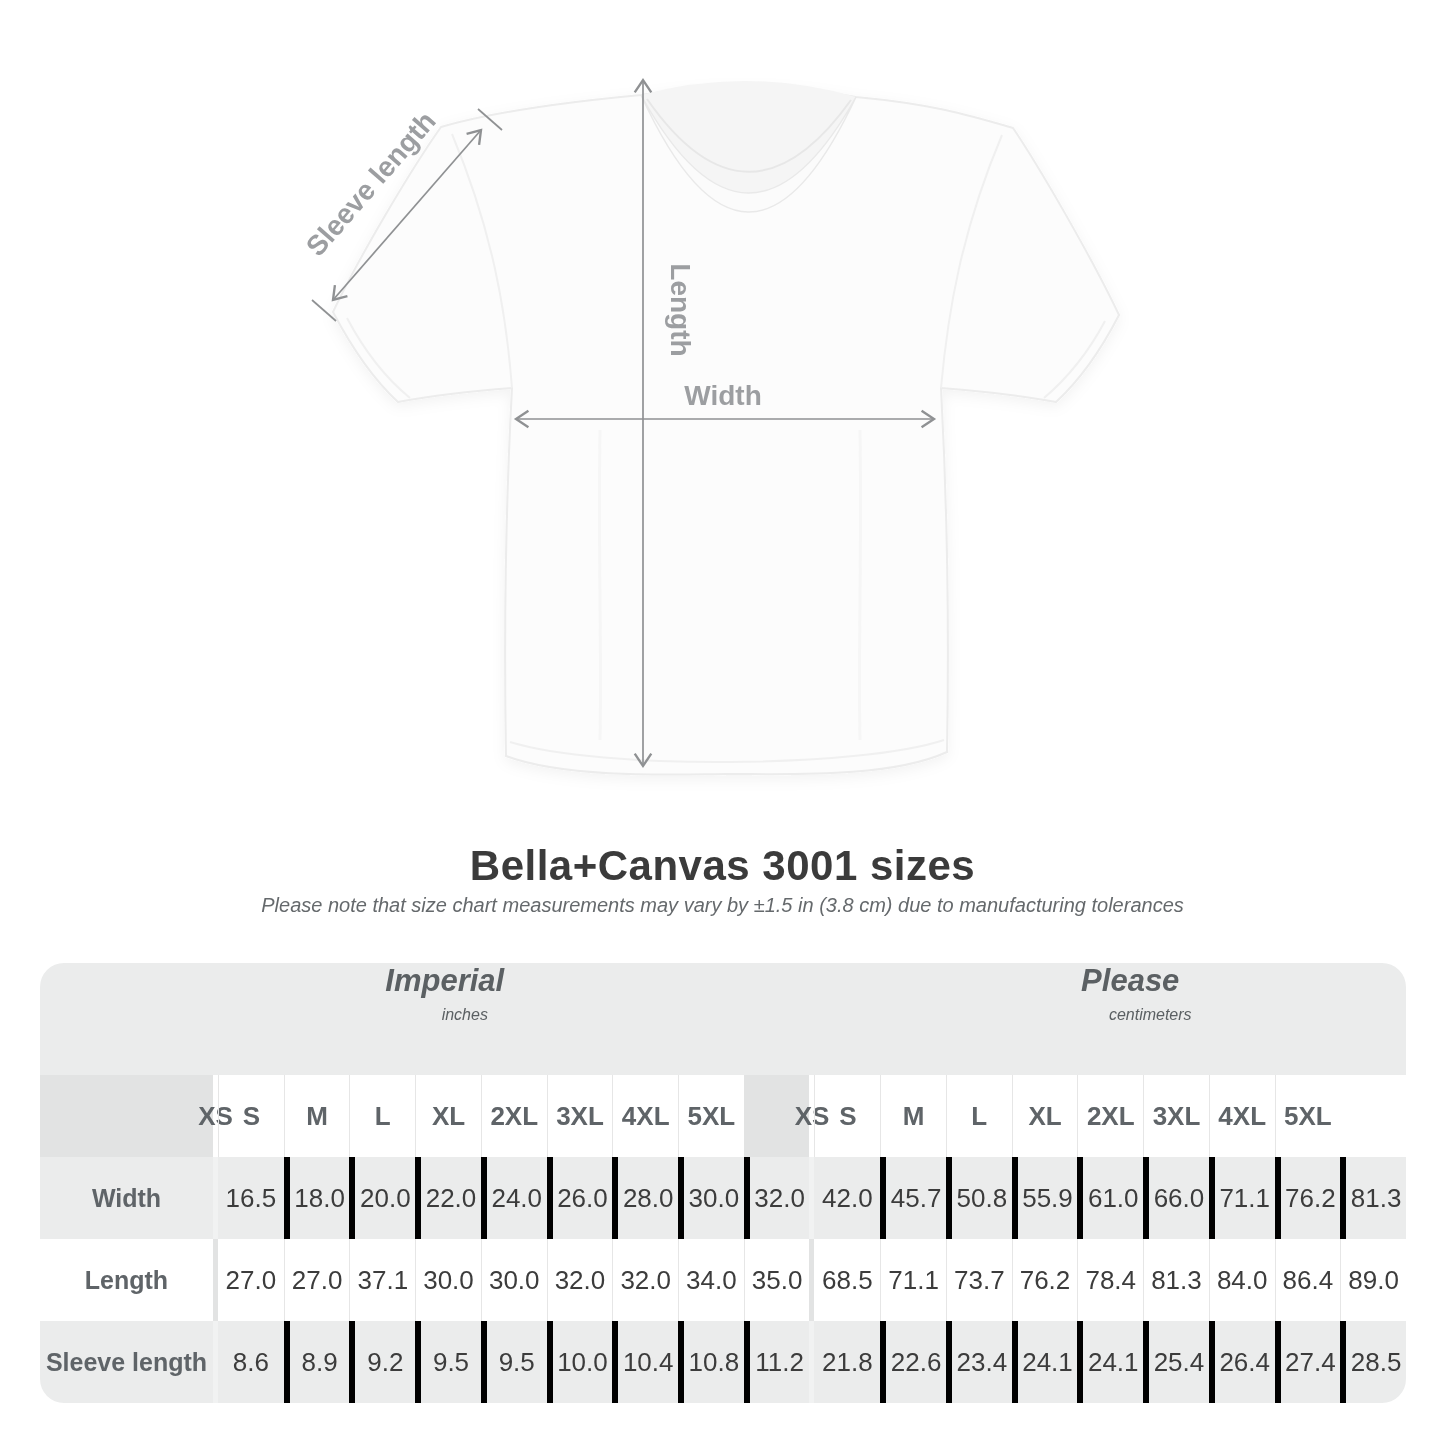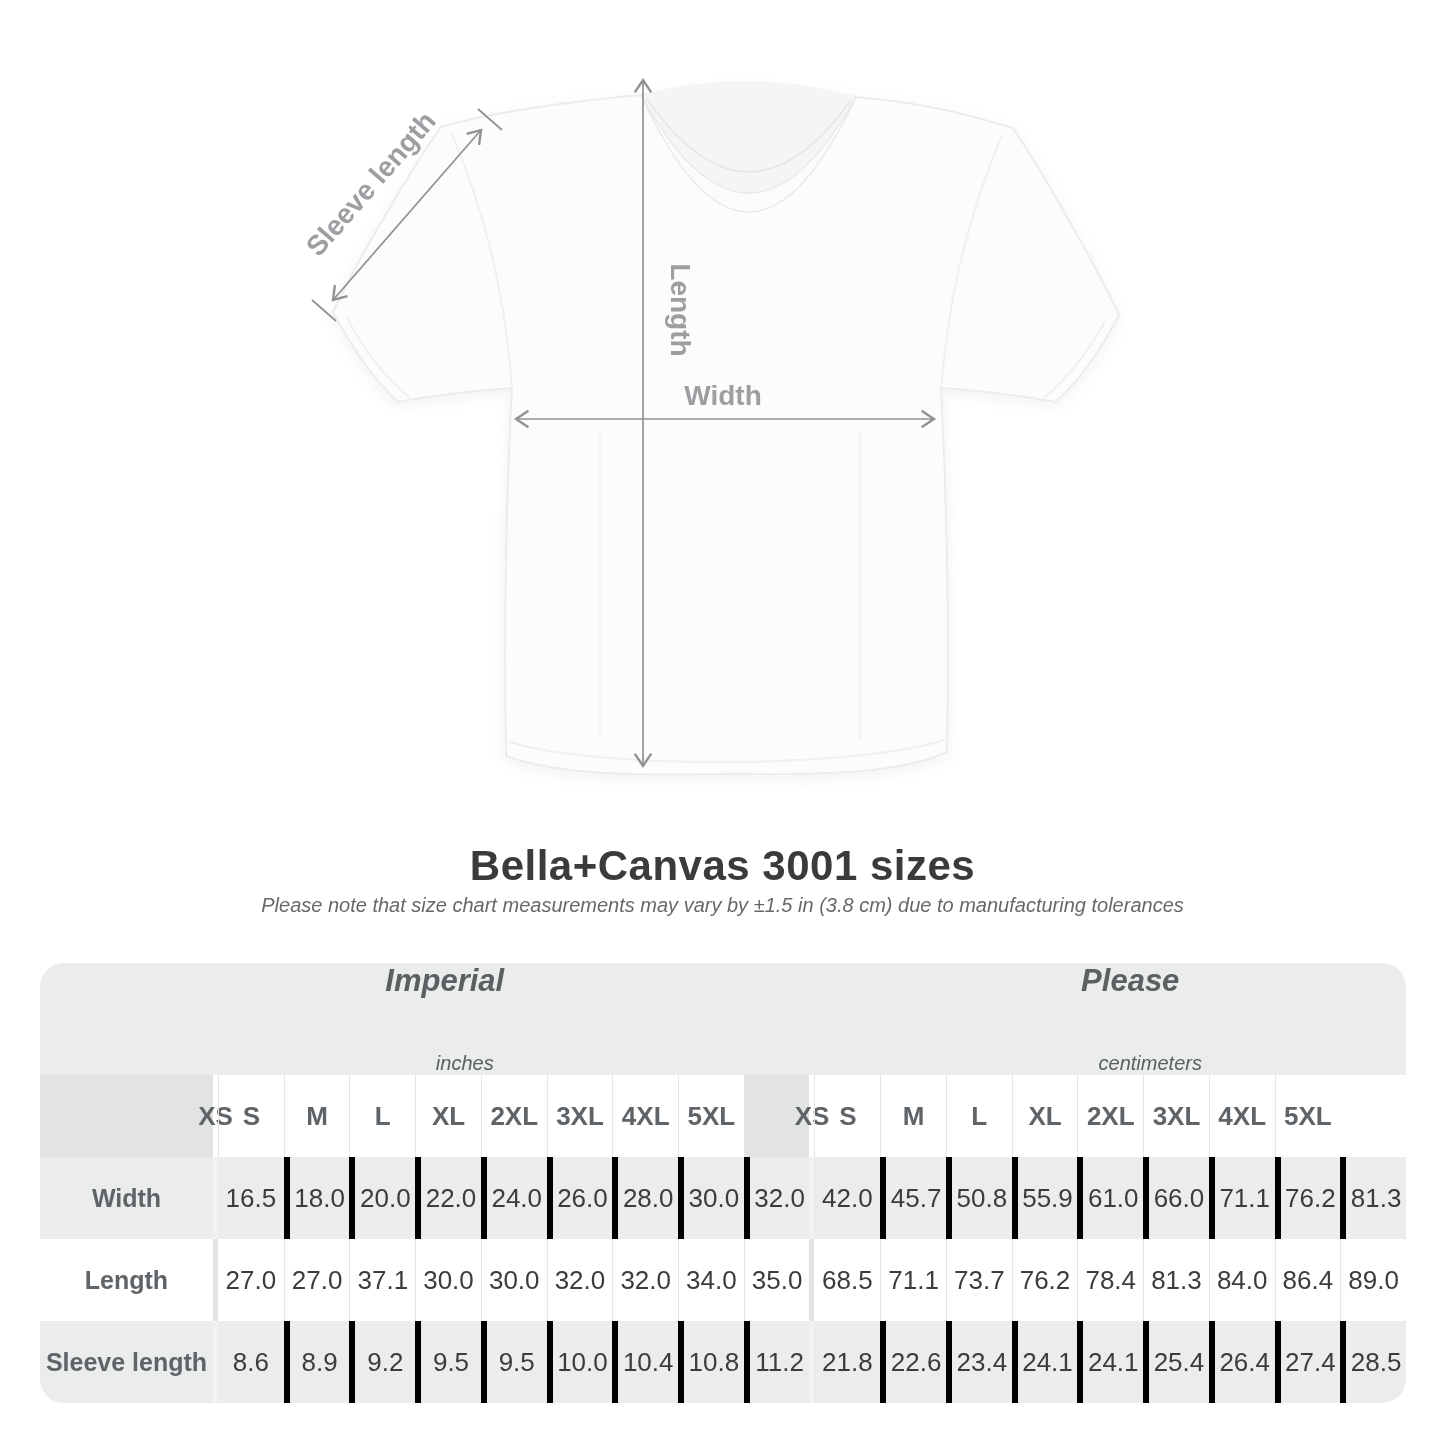--- a/index.html
+++ b/index.html
@@ -20,27 +20,27 @@
     font-size:20px;font-style:italic;color:#65696c;
   }
   
   .size-table{
     --cols:173px 5px repeat(9,1fr) 5px repeat(9,1fr);
     position:absolute;left:40px;top:963px;width:1366px;height:440px;
     border-radius:24px;overflow:hidden;font-size:26px;
   }
   .thead{display:grid;grid-template-columns:var(--cols);height:112px;background:#ebecec;}
   .unit-head{
-    display:flex;flex-direction:column;align-items:center;justify-content:space-between;
+    display:flex;flex-direction:column;align-items:center;justify-content:flex-start;
     padding-left:40px;color:#5b6063;
   }
   .unit-head.imperial{grid-column:1/12;}
   .unit-head.metric{grid-column:13/22;}
   .unit-name{font-weight:bold;font-style:italic;font-size:31px;}
-  .unit-sub{font-style:italic;font-size:20px;margin-top:7px;margin-left:40px;}
+  .unit-sub{font-style:italic;font-size:16px;margin-top:7px;margin-left:40px;}
   .trow{display:grid;grid-template-columns:var(--cols);height:82px;}
   .cell{display:flex;align-items:center;justify-content:center;color:#3c3c3c;white-space:nowrap;}
   .cell.label{font-weight:bold;color:#5f6468;font-size:25px;}
   .r-sizes .cell{font-weight:bold;color:#5f6468;}
   .r-gray{background:#ebecec;}
   .r-white{background:#ffffff;}
   .r-white .cell + .cell{border-left:1px solid #e6e6e6;}
   .r-gray  .cell + .cell{border-left:6px solid #000000;}
   .r-white .gap{background:#e2e3e3;}
   .r-gray  .gap{background:#f1f2f2;}

